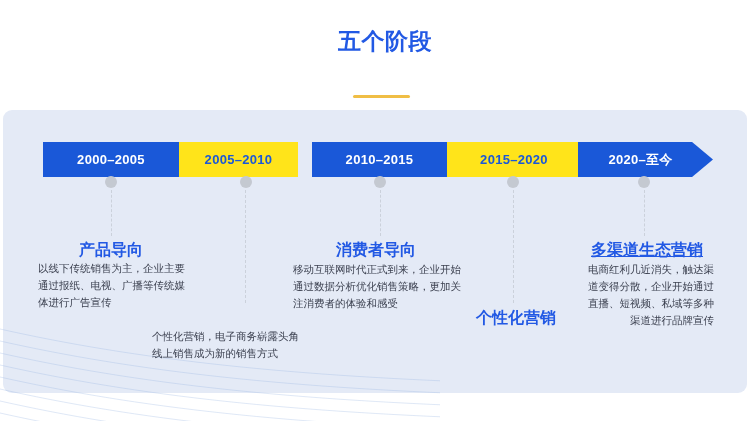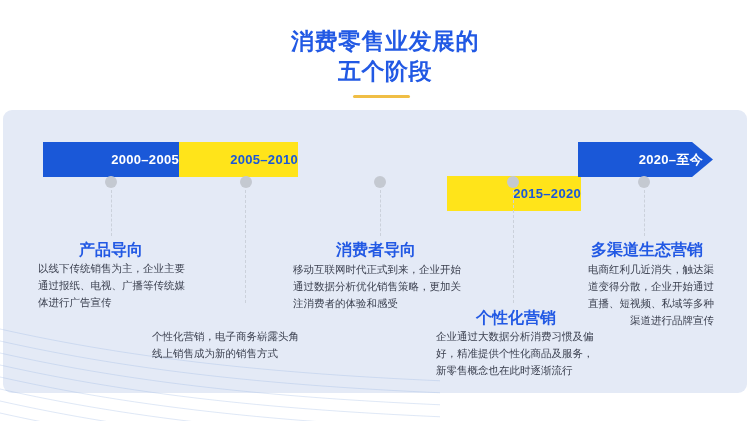--- a/index.html
+++ b/index.html
@@ -20,29 +20,29 @@
     text-align: center; color: #2259E4; font-weight: bold;
     font-size: 23px; line-height: 30px; letter-spacing: 0.5px;
   }
   .title-underline {
     position: absolute; left: 353px; top: 95px; width: 57px; height: 3px;
     background: #F0BE45; border-radius: 2px;
   }
 
   .seg {
     position: absolute; top: 142px; height: 35px; box-sizing: border-box;
-    display: flex; align-items: center; justify-content: flex-end;
+    display: flex; align-items: center; justify-content: center;
     font-weight: bold; font-size: 13px; letter-spacing: 0.3px;
   }
   .seg-blue   { background: #1A58D8; color: #ffffff; }
   .seg-yellow { background: #FFE41A; color: #1A58D8; }
   .seg1 { left: 43px;  width: 136px; }
   .seg2 { left: 179px; width: 119px; }
   .seg3 { left: 312px; width: 135px; }
-  .seg4 { left: 447px; width: 134px; margin-top: 34px; }
+  .seg4 { left: 447px; width: 134px; }
   .seg5 { left: 578px; width: 135px; padding-right: 10px;
           clip-path: polygon(0 0, 84.5% 0, 100% 50%, 84.5% 100%, 0 100%); }
 
   .dot {
     position: absolute; top: 176px; width: 12px; height: 12px;
     border-radius: 50%; background: #C4C9D1;
   }
   .dot1 { left: 105px; } .dot2 { left: 240px; } .dot3 { left: 374px; }
   .dot4 { left: 507px; } .dot5 { left: 638px; }
 
@@ -53,21 +53,21 @@
   .vline4 { left: 513px; } .vline5 { left: 644px; }
 
   .stage-name {
     position: absolute; transform: translateX(-50%);
     color: #2259E4; font-weight: bold; font-size: 16px; white-space: nowrap;
   }
   .name1 { left: 111px; top: 240px; }
   .name2 { left: 245px; top: 308px; }
   .name3 { left: 376px; top: 240px; }
   .name4 { left: 516px; top: 308px; }
-  .name5 { left: 647px; top: 240px; }
+  .name5 { left: 647px; top: 240px; text-decoration: underline; }
 
   .stage-desc {
     position: absolute; color: #3C4150; font-size: 10.5px; line-height: 17px;
     text-align: left;
   }
   .desc1 { left: 38px;  top: 260px; width: 152px; }
   .desc2 { left: 152px; top: 328px; width: 152px; }
   .desc3 { left: 293px; top: 261px; width: 173px; }
   .desc4 { left: 436px; top: 328px; width: 162px; }
   .desc5 { left: 583px; top: 261px; width: 131px; text-align: right; }
@@ -85,30 +85,32 @@
     <path d="M -30 28 C 110 62,  260 80,  470 88"></path>
     <path d="M -30 40 C 110 74,  260 92,  470 100"></path>
     <path d="M -30 52 C 110 86,  260 104, 470 112"></path>
     <path d="M -30 64 C 110 98,  260 116, 470 124"></path>
     <path d="M -30 76 C 110 110, 260 128, 470 136"></path>
     <path d="M -30 88 C 110 122, 260 140, 470 148"></path>
     <path d="M -30 100 C 110 134, 260 152, 470 160"></path>
   </svg>
 
   <div class="title">
-    <div>消费零售业发展的</div>
     <div>五个阶段</div>
   </div>
   <div class="title-underline"></div>
 
   <div class="seg seg1 seg-blue">
     <span>2000–2005</span>
   </div>
   <div class="seg seg2 seg-yellow">
     <span>2005–2010</span>
+  </div>
+  <div class="seg seg3 seg-blue">
+    <span>2010–2015</span>
   </div>
   <div class="seg seg4 seg-yellow">
     <span>2015–2020</span>
   </div>
   <div class="seg seg5 seg-blue">
     <span>2020–至今</span>
   </div>
 
   <div class="dot dot1"></div>
   <div class="dot dot2"></div>
@@ -123,16 +125,15 @@
   <div class="vline vline5 vl-short"></div>
 
   <div class="stage-name name1">产品导向</div>
   <div class="stage-name name3">消费者导向</div>
   <div class="stage-name name4">个性化营销</div>
   <div class="stage-name name5">多渠道生态营销</div>
 
   <div class="stage-desc desc1">以线下传统销售为主，企业主要通过报纸、电视、广播等传统媒体进行广告宣传</div>
   <div class="stage-desc desc2">个性化营销，电子商务崭露头角线上销售成为新的销售方式</div>
   <div class="stage-desc desc3">移动互联网时代正式到来，企业开始通过数据分析优化销售策略，更加关注消费者的体验和感受</div>
-  <div class="stage-desc desc4">企业通过大数据分析消费习惯及偏好，精准提供个性化商品及服务，新零售概念也在此时逐渐流行</div>
   <div class="stage-desc desc5">电商红利几近消失，触达渠道变得分散，企业开始通过直播、短视频、私域等多种渠道进行品牌宣传</div>
 
 </div>
 
 </body></html>

